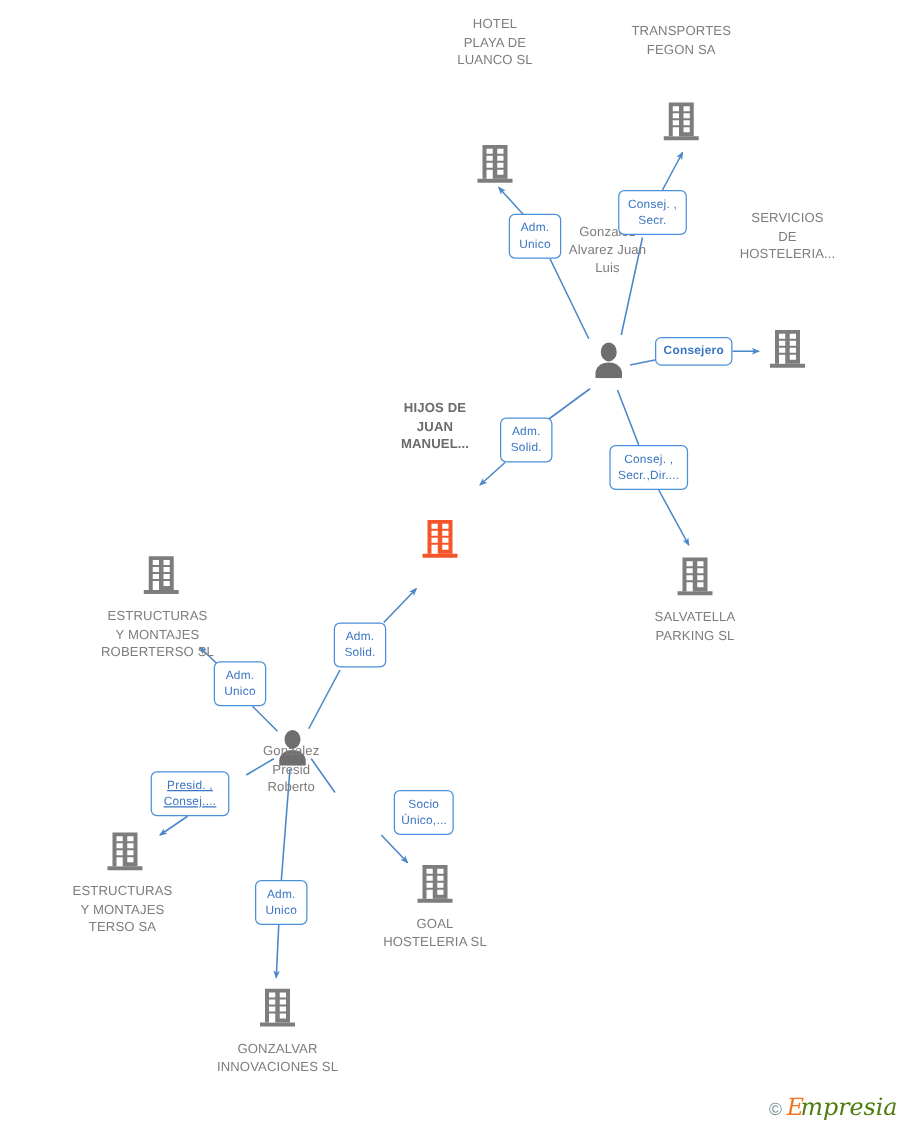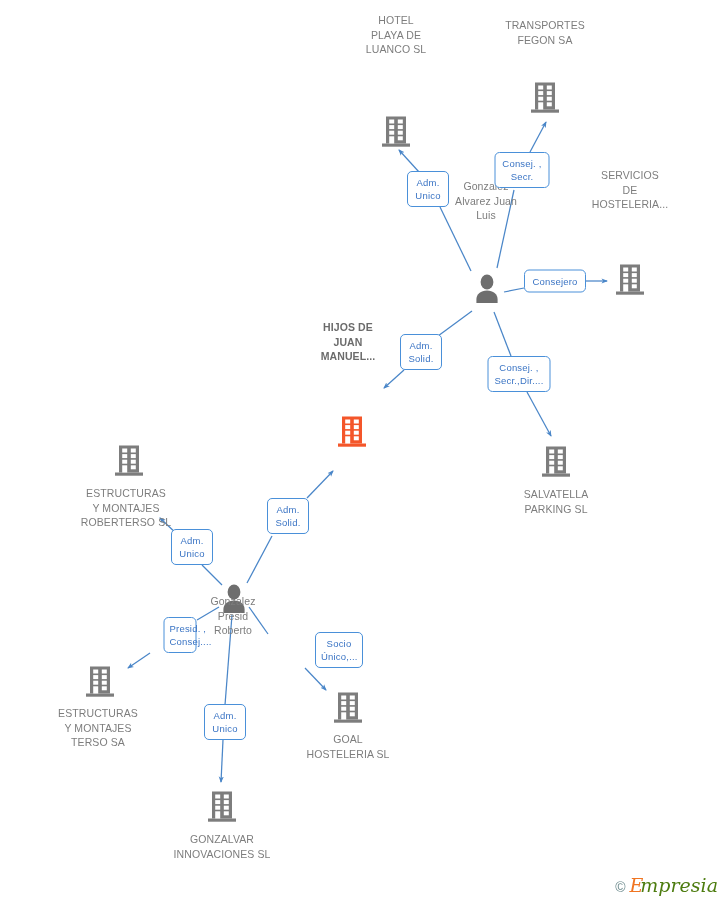--- a/index.html
+++ b/index.html
@@ -380,40 +380,40 @@
     </div>
   <div id="callouts-layer">
       <div class="callout" style="left: 428px; top: 189px; width: 42px;">
         <div>Adm.</div>
         <div>Unico</div>
       </div>
       <div class="callout" style="left: 522px; top: 170px; width: 55px;">
         <div>Consej. ,</div>
         <div>Secr.</div>
       </div>
-      <div class="callout" style="left: 555px; top: 281px; width: 62px;">
+      <div class="callout" style="left: 555px; top: 281px; width: 62px; font-weight: bold;">
         <div>Consejero</div>
       </div>
       <div class="callout" style="left: 421px; top: 352px; width: 42px;">
         <div>Adm.</div>
         <div>Solid.</div>
       </div>
       <div class="callout" style="left: 519px; top: 374px; width: 63px;">
         <div>Consej. ,</div>
         <div>Secr.,Dir....</div>
       </div>
       <div class="callout" style="left: 288px; top: 516px; width: 42px;">
         <div>Adm.</div>
         <div>Solid.</div>
       </div>
       <div class="callout" style="left: 192px; top: 547px; width: 42px;">
         <div>Adm.</div>
         <div>Unico</div>
       </div>
-      <div class="callout" style="left: 180px; top: 635px; width: 33px;">
+      <div class="callout" style="left: 152px; top: 635px; width: 63px; text-decoration: underline;">
         <div>Presid. ,</div>
         <div>Consej....</div>
       </div>
       <div class="callout" style="left: 291px; top: 650px; width: 48px; margin-left: 48px;">
         <div>Socio</div>
         <div>Único,...</div>
       </div>
       <div class="callout" style="left: 225px; top: 722px; width: 42px;">
         <div>Adm.</div>
         <div>Unico</div>

